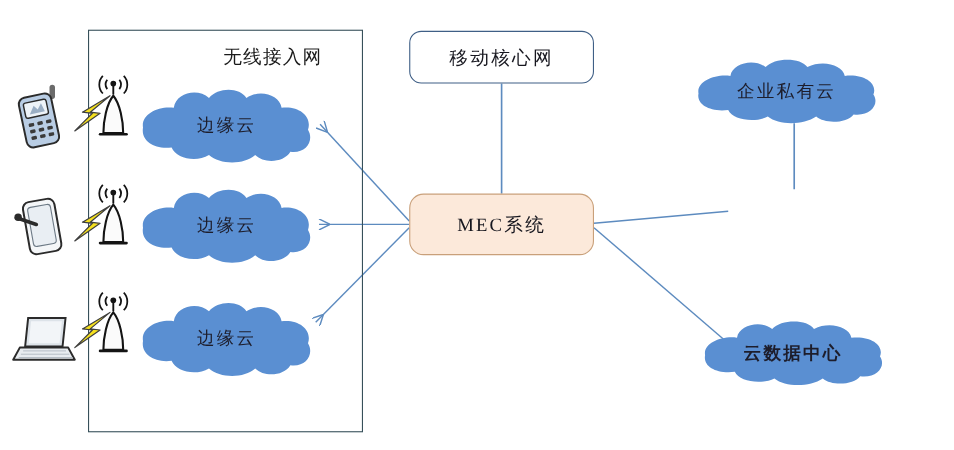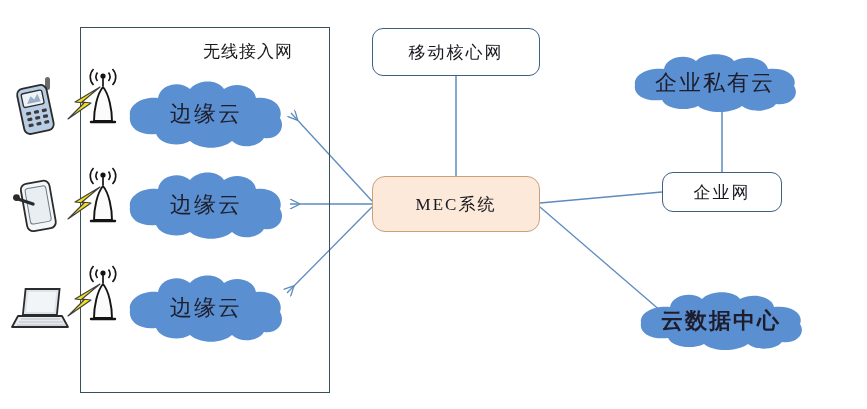--- a/index.html
+++ b/index.html
@@ -40,21 +40,21 @@
     position: absolute;
   }
   .cloud-wrap svg { display: block; }
   .cloud-text {
     position: absolute;
     left: 0; top: 0;
     width: 100%; height: 100%;
     display: flex;
     align-items: center;
     justify-content: center;
-    font-size: 22px;
+    font-size: 16px;
     color: #1d1d2b;
     letter-spacing: 2px;
     pointer-events: none;
     white-space: nowrap;
   }
   .rbox {
     position: absolute;
     box-sizing: border-box;
     border: 1.3px solid #3f5f86;
     border-radius: 11px;
@@ -255,15 +255,14 @@
                C146 60 126 61 118 54 C106 62 84 62 74 54
                C62 60 42 57 38 48 C21 50 9 43 11 33 C9 22 26 15 40 17 Z" fill="#5A8FD2"></path>
     </svg>
     <div class="cloud-text">云数据中心</div>
   </div>
 
   <div class="rbox accent" style="left:372px; top:176px; width:168px; height:56px;">MEC系统</div>
 
   <div class="rbox" style="left:372px; top:28px; width:168px; height:48px;">移动核心网</div>
 
-  <div class="rbox" style="left:662px; top:172px; width:120px; height:40px;">企业网</div>
 
 </div>
 
 </body></html>

